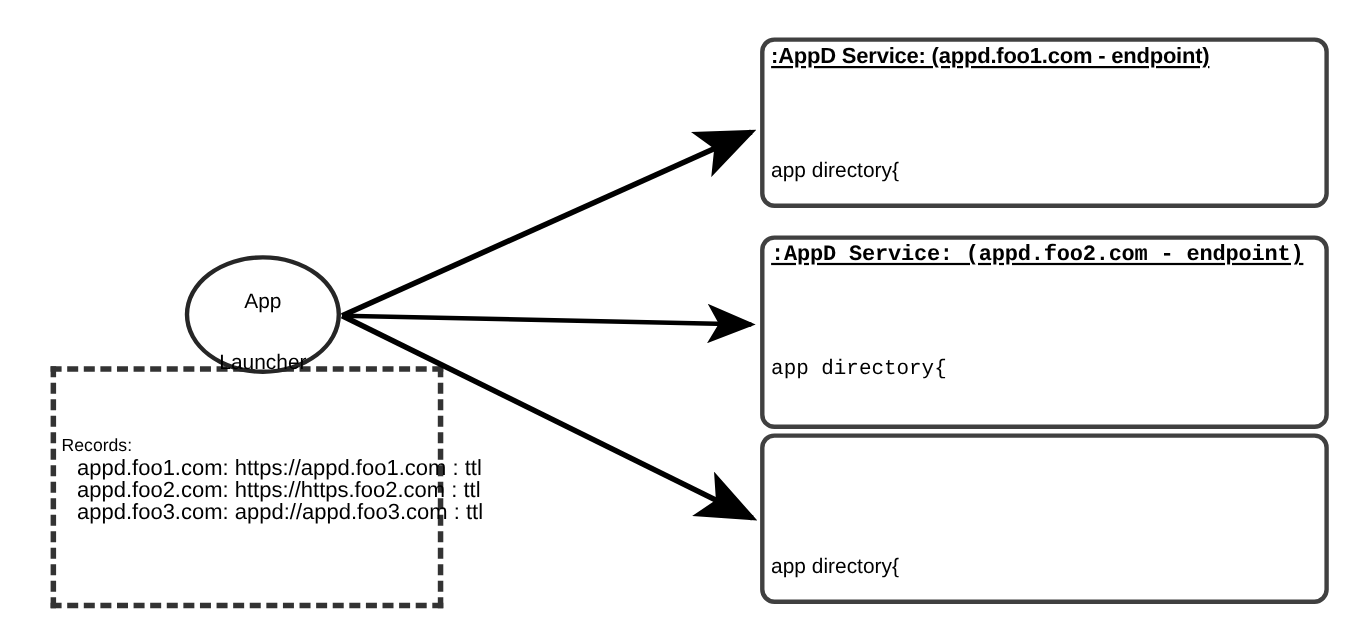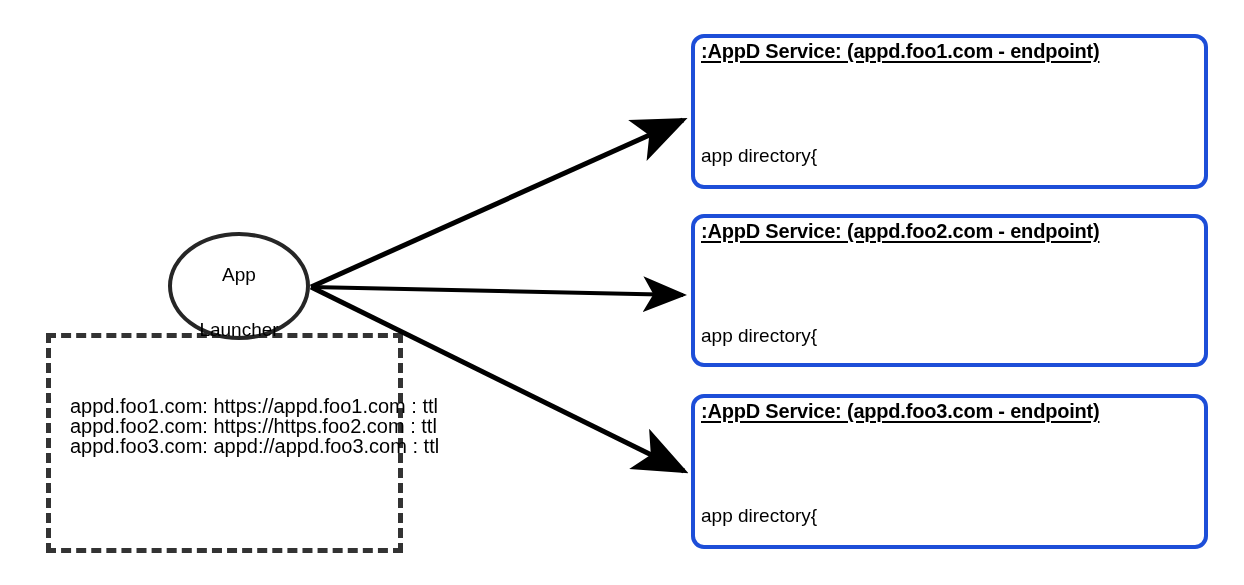--- a/index.html
+++ b/index.html
@@ -71,28 +71,28 @@
     line-height: 20px;
     white-space: nowrap;
     padding-left: 14px;
   }
 
   
   .svc-box {
     position: absolute;
     left: 691px;
     width: 517px;
-    border: 4px solid #1d4ed8;
+    border: 4px solid #404040;
     border-radius: 13px;
     box-sizing: border-box;
     background: #ffffff;
     z-index: 4;
   }
   #svc-1 { top: 34px;  height: 155px; }
-  #svc-2 { top: 214px; height: 153px; }
+  #svc-2 { top: 214px; height: 176px; font-family: Liberation Mono, monospace; }
   #svc-3 { top: 394px; height: 155px; }
 
   .svc-title {
     position: absolute;
     left: 6px;
     top: 2px;
     font-size: 20px;
     font-weight: bold;
     color: #000000;
     text-decoration: underline;
@@ -134,20 +134,21 @@
         <path d="M 0,0 L 11,4.5 L 0,9 L 2.6,4.5 Z" fill="#000000"></path>
       </marker>
     </defs>
     <line id="arrow-1" x1="311" y1="287" x2="683" y2="120" stroke="#000000" stroke-width="5" marker-end="url(#arrowhead)"></line>
     <line id="arrow-2" x1="311" y1="287" x2="683" y2="295" stroke="#000000" stroke-width="4" marker-end="url(#arrowhead)"></line>
     <line id="arrow-3" x1="311" y1="287" x2="684" y2="471" stroke="#000000" stroke-width="5" marker-end="url(#arrowhead)"></line>
   </svg>
 
   <div class="records-box"></div>
   <div class="records-text">
+    <div class="records-title">Records:</div>
     <div class="records-line">appd.foo1.com: https://appd.foo1.com : ttl</div>
     <div class="records-line">appd.foo2.com: https://https.foo2.com : ttl</div>
     <div class="records-line">appd.foo3.com: appd://appd.foo3.com : ttl</div>
   </div>
 
   <div class="launcher">
     <div class="launcher-line">App</div>
     <div class="launcher-line">Launcher</div>
   </div>
 
@@ -165,21 +166,20 @@
     <div class="svc-title">:AppD Service: (appd.foo2.com - endpoint)</div>
     <div class="svc-body">
       <div class="svc-line">app directory{</div>
       <div class="svc-line indent">....</div>
       <div class="svc-line indent">....</div>
       <div class="svc-line">}</div>
     </div>
   </div>
 
   <div class="svc-box" id="svc-3">
-    <div class="svc-title">:AppD Service: (appd.foo3.com - endpoint)</div>
     <div class="svc-body">
       <div class="svc-line">app directory{</div>
       <div class="svc-line indent">....</div>
       
       
     </div>
   </div>
 
 </div>
 

